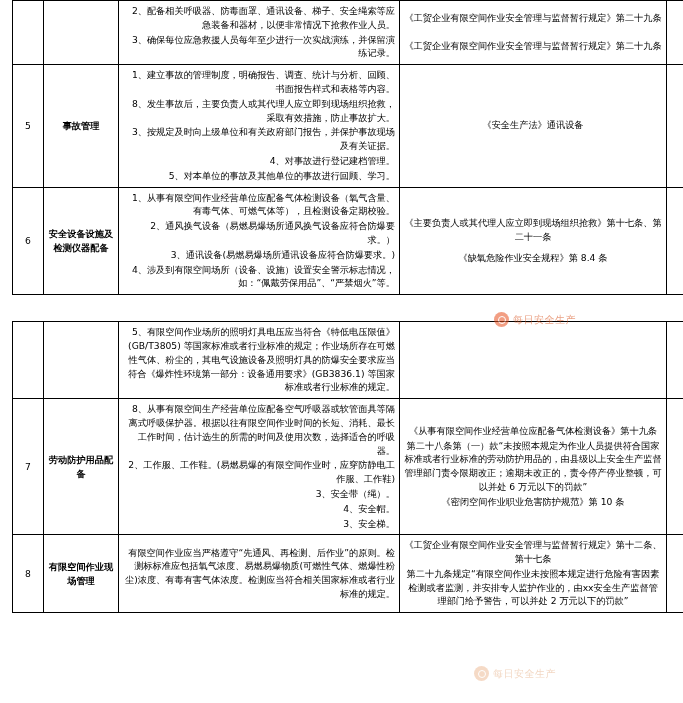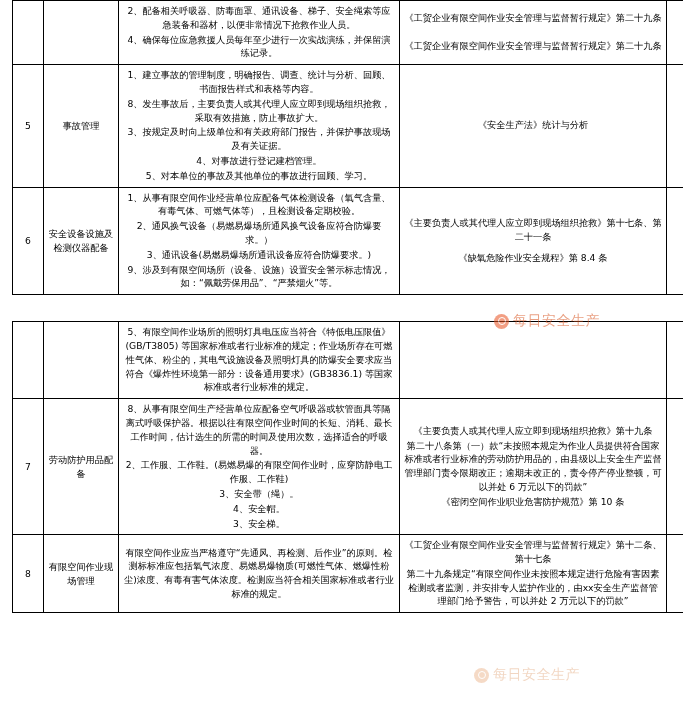--- a/index.html
+++ b/index.html
@@ -36,27 +36,27 @@
     color: #000;
   }
   td.col-num {
     width: 22px;
     text-align: center;
     font-size: 9.5px;
   }
   td.col-name {
     width: 66px;
     text-align: center;
-    font-weight: normal;
+    font-weight: bold;
     font-size: 9.8px;
     line-height: 1.45;
   }
   td.col-content {
     width: 272px;
-    text-align: center;
+    text-align: right;
   }
   td.col-basis {
     width: 258px;
     text-align: center;
   }
   td.col-last {
     width: 30px;
   }
   .lines p {
     margin: 0 0 1px 0;
@@ -89,21 +89,21 @@
     position: absolute;
     left: 3.5px;
     top: 3.5px;
     width: 8px;
     height: 8px;
     border-radius: 50%;
     border: 1.6px solid #ffffff;
     box-sizing: border-box;
   }
   .wm-text {
-    font-size: 14px;
+    font-size: 10px;
     color: #d8541f;
     letter-spacing: 0.5px;
     white-space: nowrap;
   }
   .wm2 .wm-text {
     color: #e0a070;
   }
   .wm2 .wm-badge {
     background: #e9a878;
   }
@@ -113,53 +113,53 @@
 
 <div class="page">
 
   <table class="doc-table">
     <tbody>
       <tr>
         <td class="col-num"></td>
         <td class="col-name"></td>
         <td class="col-content lines">
           <p>2、配备相关呼吸器、防毒面罩、通讯设备、梯子、安全绳索等应急装备和器材，以便非常情况下抢救作业人员。</p>
-          <p>4、确保每位应急救援人员每年至少进行一次实战演练，并保留演练记录。</p>
+          <p>3、确保每位应急救援人员每年至少进行一次实战演练，并保留演练记录。</p>
         </td>
         <td class="col-basis lines">
           <p>《工贸企业有限空间作业安全管理与监督暂行规定》第二十九条</p>
           <p style="margin-top:14px">《工贸企业有限空间作业安全管理与监督暂行规定》第二十九条</p>
         </td>
         <td class="col-last"></td>
       </tr>
 
       <tr>
         <td class="col-num">5</td>
         <td class="col-name">事故管理</td>
         <td class="col-content lines">
           <p>1、建立事故的管理制度，明确报告、调查、统计与分析、回顾、书面报告样式和表格等内容。</p>
           <p>8、发生事故后，主要负责人或其代理人应立即到现场组织抢救，采取有效措施，防止事故扩大。</p>
           <p>3、按规定及时向上级单位和有关政府部门报告，并保护事故现场及有关证据。</p>
           <p>4、对事故进行登记建档管理。</p>
           <p>5、对本单位的事故及其他单位的事故进行回顾、学习。</p>
         </td>
         <td class="col-basis lines">
-          <p>《安全生产法》统计与分析</p>
+          <p>《安全生产法》通讯设备</p>
         </td>
         <td class="col-last"></td>
       </tr>
 
       <tr>
         <td class="col-num">6</td>
         <td class="col-name">安全设备设施及检测仪器配备</td>
         <td class="col-content lines">
           <p>1、从事有限空间作业经营单位应配备气体检测设备（氧气含量、有毒气体、可燃气体等），且检测设备定期校验。</p>
           <p>2、通风换气设备（易燃易爆场所通风换气设备应符合防爆要求。）</p>
           <p>3、通讯设备(易燃易爆场所通讯设备应符合防爆要求。)</p>
-          <p>9、涉及到有限空间场所（设备、设施）设置安全警示标志情况，如：“佩戴劳保用品”、“严禁烟火”等。</p>
+          <p>4、涉及到有限空间场所（设备、设施）设置安全警示标志情况，如：“佩戴劳保用品”、“严禁烟火”等。</p>
         </td>
         <td class="col-basis lines">
           <p>《主要负责人或其代理人应立即到现场组织抢救》第十七条、第二十一条</p>
           <p style="margin-top:7px">《缺氧危险作业安全规程》第 8.4 条</p>
         </td>
         <td class="col-last"></td>
       </tr>
     </tbody>
   </table>
 
@@ -181,21 +181,21 @@
         <td class="col-num">7</td>
         <td class="col-name">劳动防护用品配备</td>
         <td class="col-content lines">
           <p>8、从事有限空间生产经营单位应配备空气呼吸器或软管面具等隔离式呼吸保护器。根据以往有限空间作业时间的长短、消耗、最长工作时间，估计选生的所需的时间及使用次数，选择适合的呼吸器。</p>
           <p>2、工作服、工作鞋。(易燃易爆的有限空间作业时，应穿防静电工作服、工作鞋)</p>
           <p>3、安全带（绳）。</p>
           <p>4、安全帽。</p>
           <p>3、安全梯。</p>
         </td>
         <td class="col-basis lines">
-          <p>《主要负责人或其代理人应立即到现场组织抢救》第十九条</p>
+          <p>《从事有限空间作业经营单位应配备气体检测设备》第十九条</p>
           <p>第二十八条第（一）款“未按照本规定为作业人员提供符合国家标准或者行业标准的劳动防护用品的，由县级以上安全生产监督管理部门责令限期改正；逾期未改正的，责令停产停业整顿，可以并处 6 万元以下的罚款”</p>
           <p>《密闭空间作业职业危害防护规范》第 10 条</p>
         </td>
         <td class="col-last"></td>
       </tr>
 
       <tr>
         <td class="col-num">8</td>
         <td class="col-name">有限空间作业现场管理</td>
         <td class="col-content lines">

